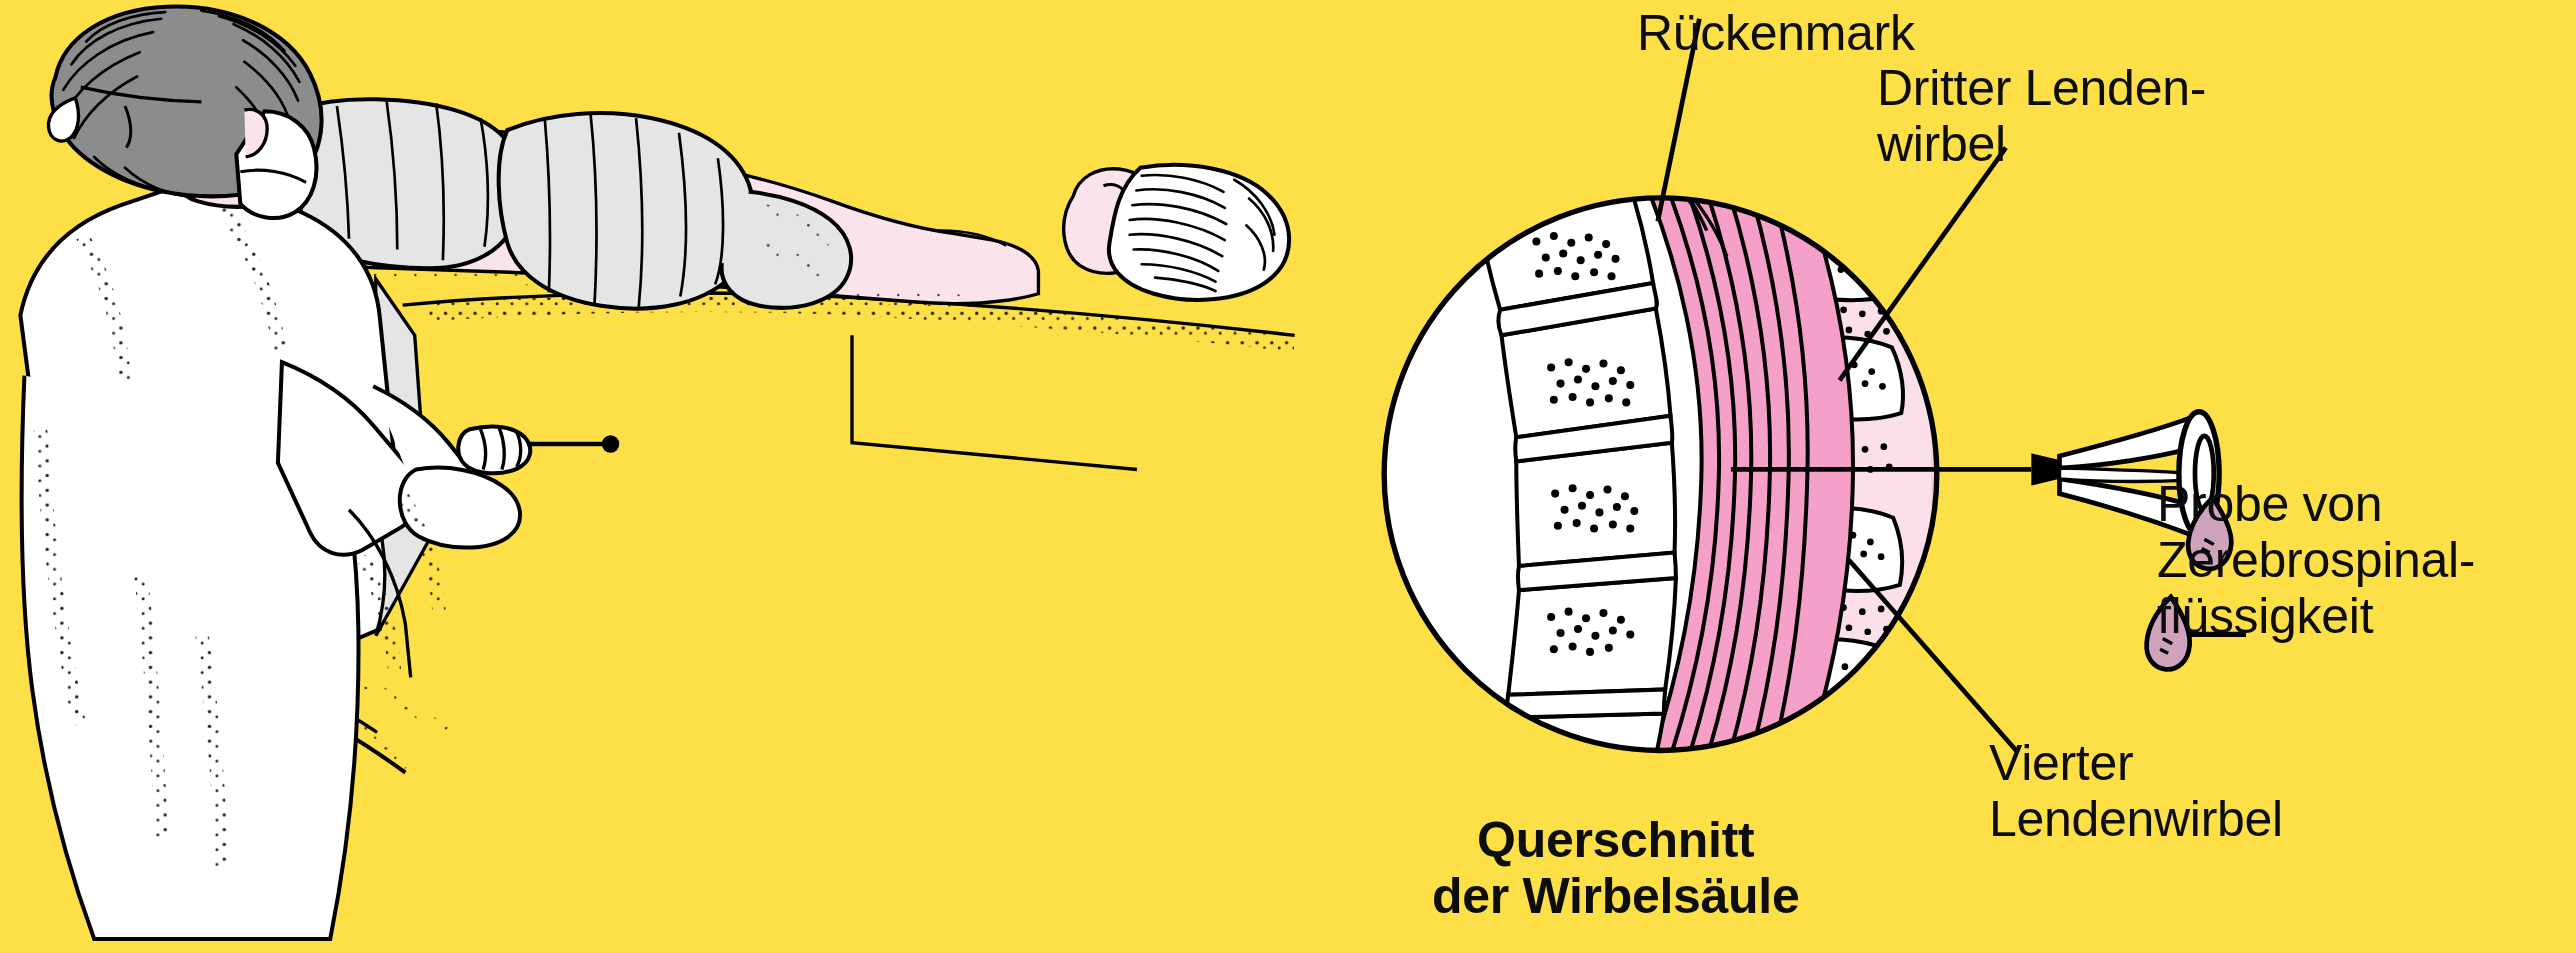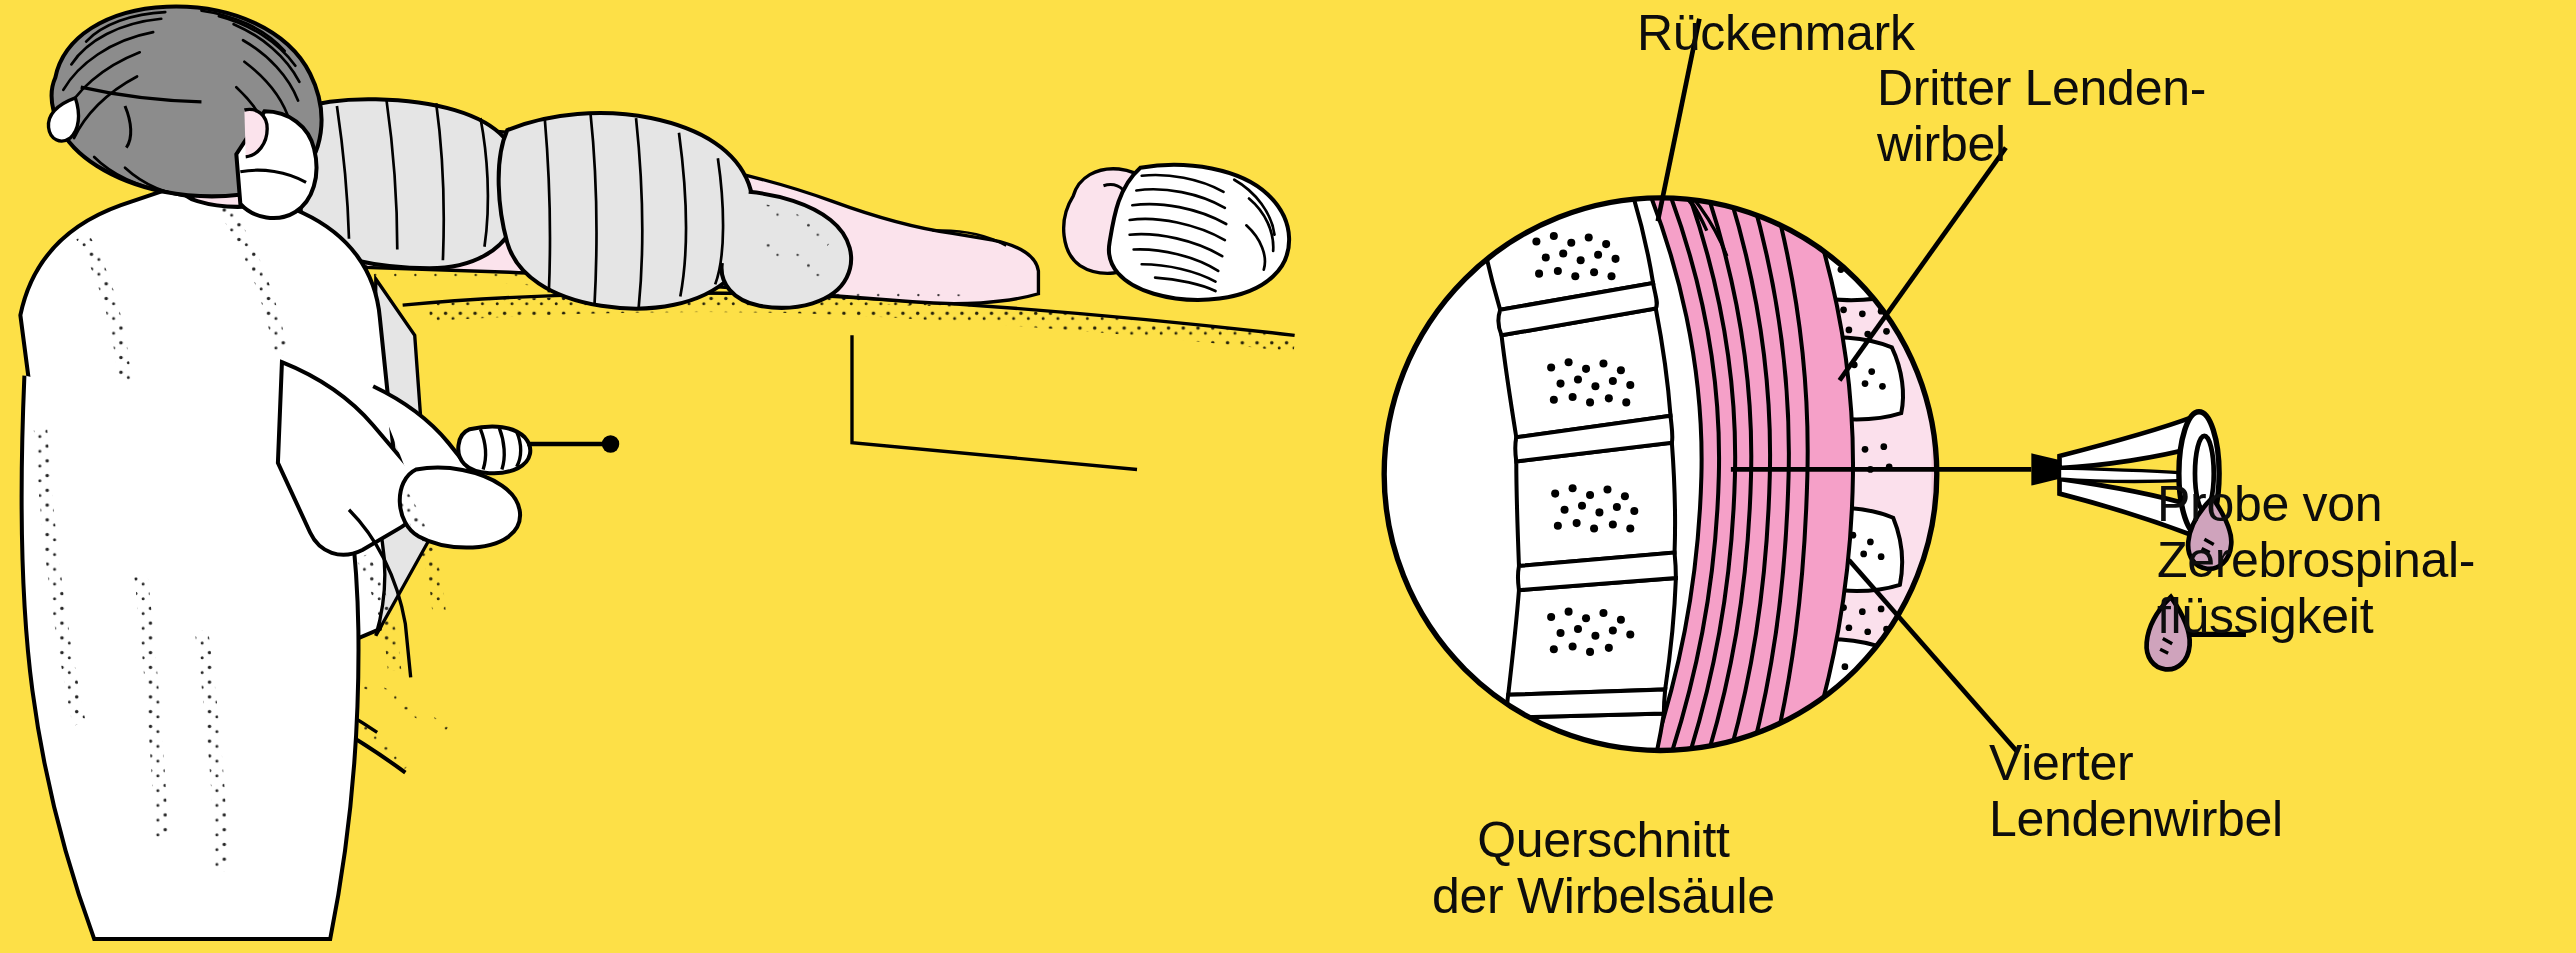--- a/index.html
+++ b/index.html
@@ -31,21 +31,21 @@
     font-size: 50px;
     line-height: 1.12;
     letter-spacing: -0.3px;
     white-space: pre-line;
     font-family: "Liberation Sans", sans-serif;
   }
   #label-ruckenmark   { left: 1637px; top: 5.4px; }
   #label-dritter      { left: 1864px; top: 60px; margin-left: 13px; }
   #label-probe        { left: 2157px; top: 476px; }
   #label-vierter      { left: 1989px; top: 735px; }
-  #label-querschnitt  { left: 1432px; top: 812px; text-align: center; }
+  #label-querschnitt  { left: 1432px; top: 812px; text-align: center; font-weight: bold; }
 </style>
 </head>
 <body>
 
 <div id="page">
 
   <div class="panel" id="panel-procedure">
     <svg class="fig" viewBox="0 0 1960 1421" preserveAspectRatio="xMidYMid meet">
       <defs>
         <pattern id="stipple" width="22" height="22" patternUnits="userSpaceOnUse">

